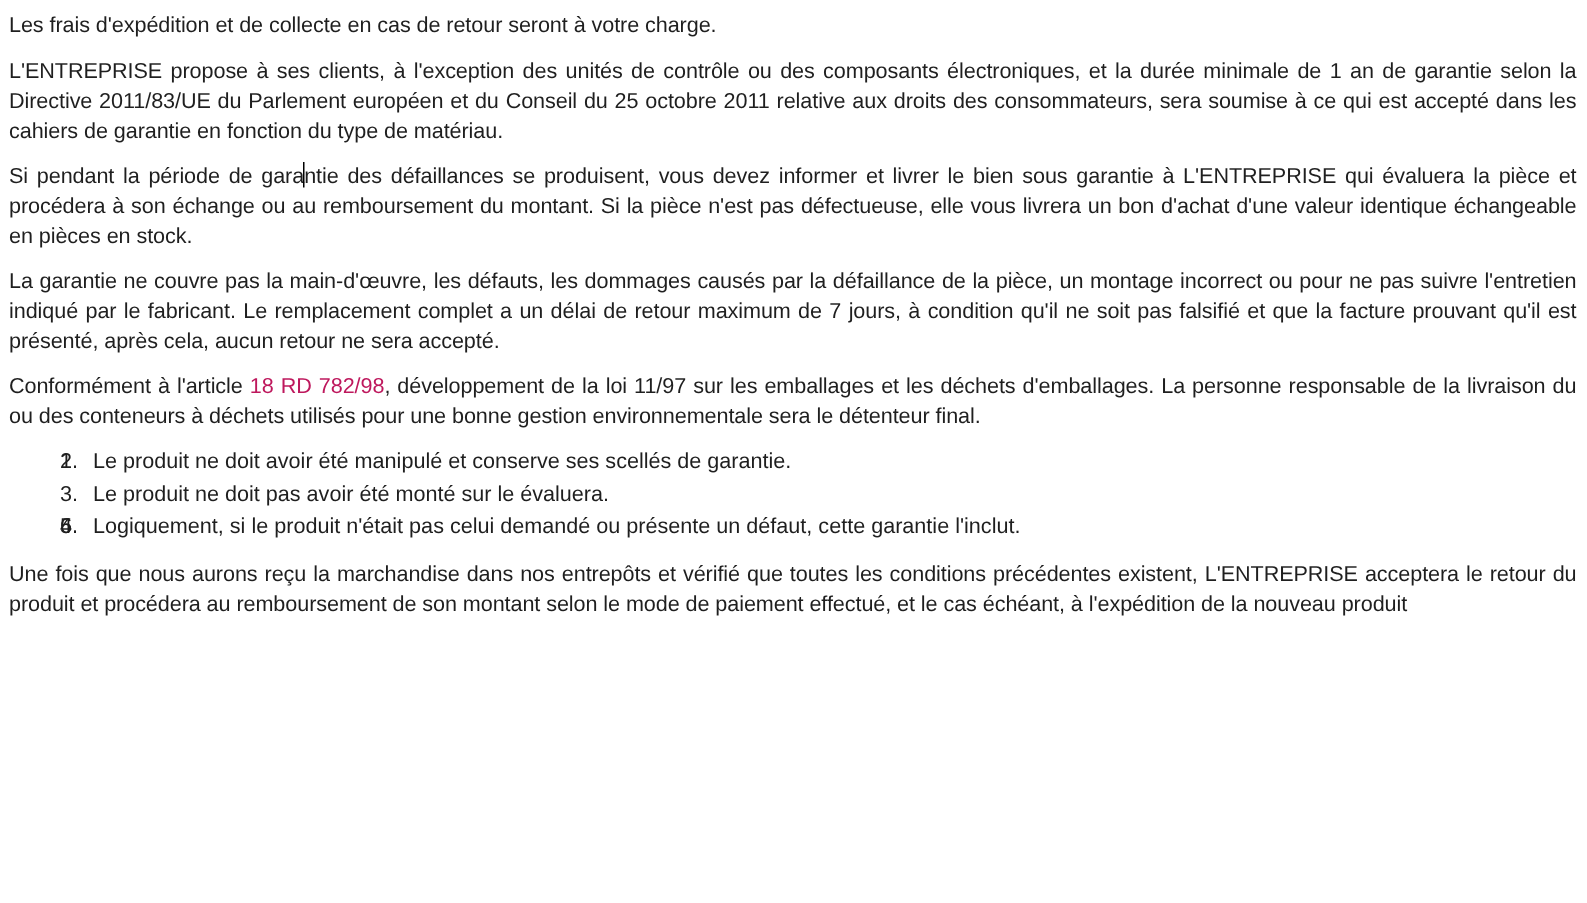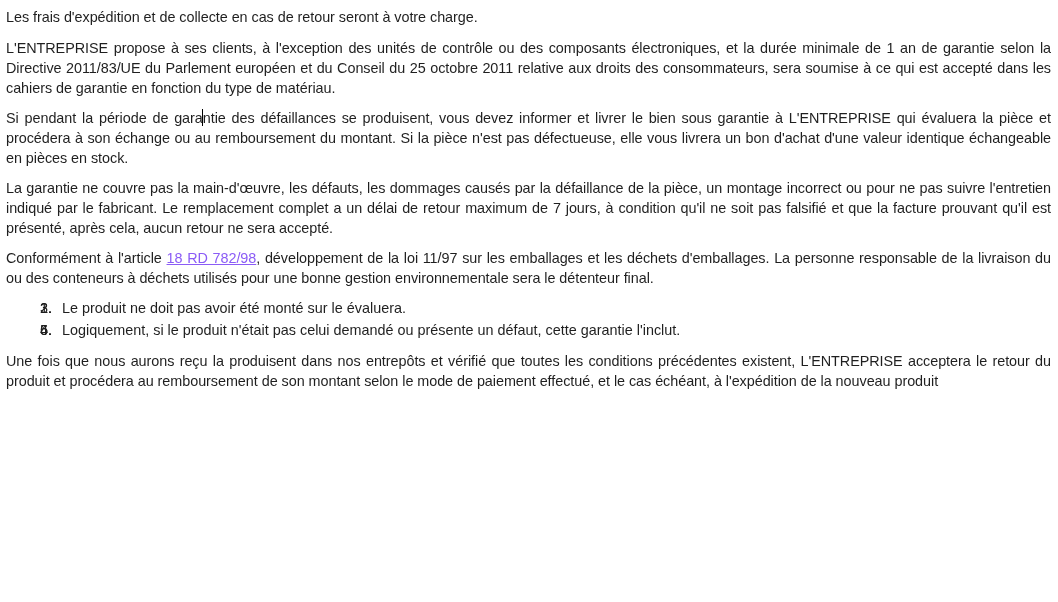--- a/index.html
+++ b/index.html
@@ -22,22 +22,21 @@
       width: 1058px;
     }
     p {
       margin: 0 0 10px 0;
       text-align: justify;
       letter-spacing: -0.05px;
     }
     p.first { margin-bottom: 11px; }
     .company { font-weight: normal; }
     .article-link {
-      text-decoration: underline;
-      color: #8b5cf6;
+      color: #be185d;
     }
     .cursor {
       display: inline-block;
       width: 1px;
       height: 17px;
       background: #000;
       vertical-align: -3px;
       margin: 0 -0.5px;
     }
     ol {
@@ -69,22 +68,22 @@
 
   <p><span>Si pendant la période de gara</span><span class="cursor"></span><span>ntie des défaillances se produisent, vous devez informer et livrer le bien sous garantie à </span><span class="company">L'ENTREPRISE</span><span> qui évaluera la pièce et procédera à son échange ou au remboursement du montant. Si la pièce n'est pas défectueuse, elle vous livrera un bon d'achat d'une valeur identique échangeable en pièces en stock.</span></p>
 
   <p>La garantie ne couvre pas la main-d'œuvre, les défauts, les dommages causés par la défaillance de la pièce, un montage incorrect ou pour ne pas suivre l'entretien indiqué par le fabricant. Le remplacement complet a un délai de retour maximum de 7 jours, à condition qu'il ne soit pas falsifié et que la facture prouvant qu'il est présenté, après cela, aucun retour ne sera accepté.</p>
 
   <p><span>Conformément à l'article </span><span class="article-link">18 RD 782/98</span><span>, développement de la loi 11/97 sur les emballages et les déchets d'emballages. La personne responsable de la livraison du ou des conteneurs à déchets utilisés pour une bonne gestion environnementale sera le détenteur final.</span></p>
 
 
   <ol>
     <li><span class="num">1.</span></li>
-    <li><span class="num">2.</span></li>
+    <li><span class="num">2.</span><span>Le produit ne doit avoir été manipulé et conserve ses scellés de garantie.</span></li>
     <li><span class="num">3.</span><span>Le produit ne doit pas avoir été monté sur le évaluera.</span></li>
     <li><span class="num">4.</span></li>
     <li><span class="num">5.</span></li>
     <li><span class="num">6.</span><span>Logiquement, si le produit n'était pas celui demandé ou présente un défaut, cette garantie l'inclut.</span></li>
   </ol>
 
-  <p class="justify-last"><span>Une fois que nous aurons reçu la produisent dans nos entrepôts et vérifié que toutes les conditions précédentes existent, </span><span class="company">L'ENTREPRISE</span><span> acceptera le retour du produit et procédera au remboursement de son montant selon le mode de paiement effectué, et le cas échéant, à l'expédition de la nouveau produit</span></p>
+  <p class="justify-last"><span>Une fois que nous aurons reçu la marchandise dans nos entrepôts et vérifié que toutes les conditions précédentes existent, </span><span class="company">L'ENTREPRISE</span><span> acceptera le retour du produit et procédera au remboursement de son montant selon le mode de paiement effectué, et le cas échéant, à l'expédition de la nouveau produit</span></p>
 
 </div>
 
 </body></html>

